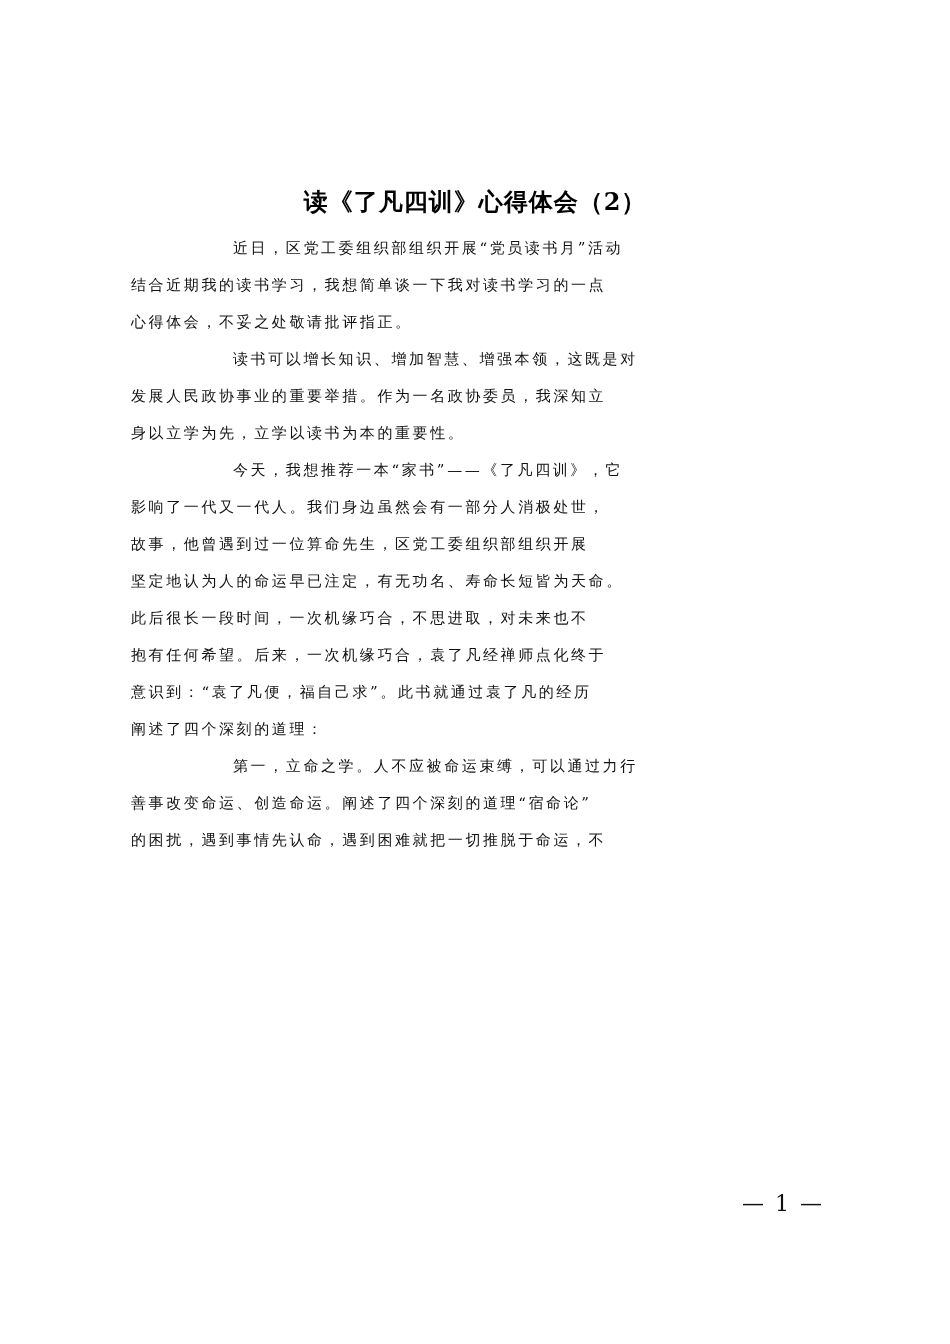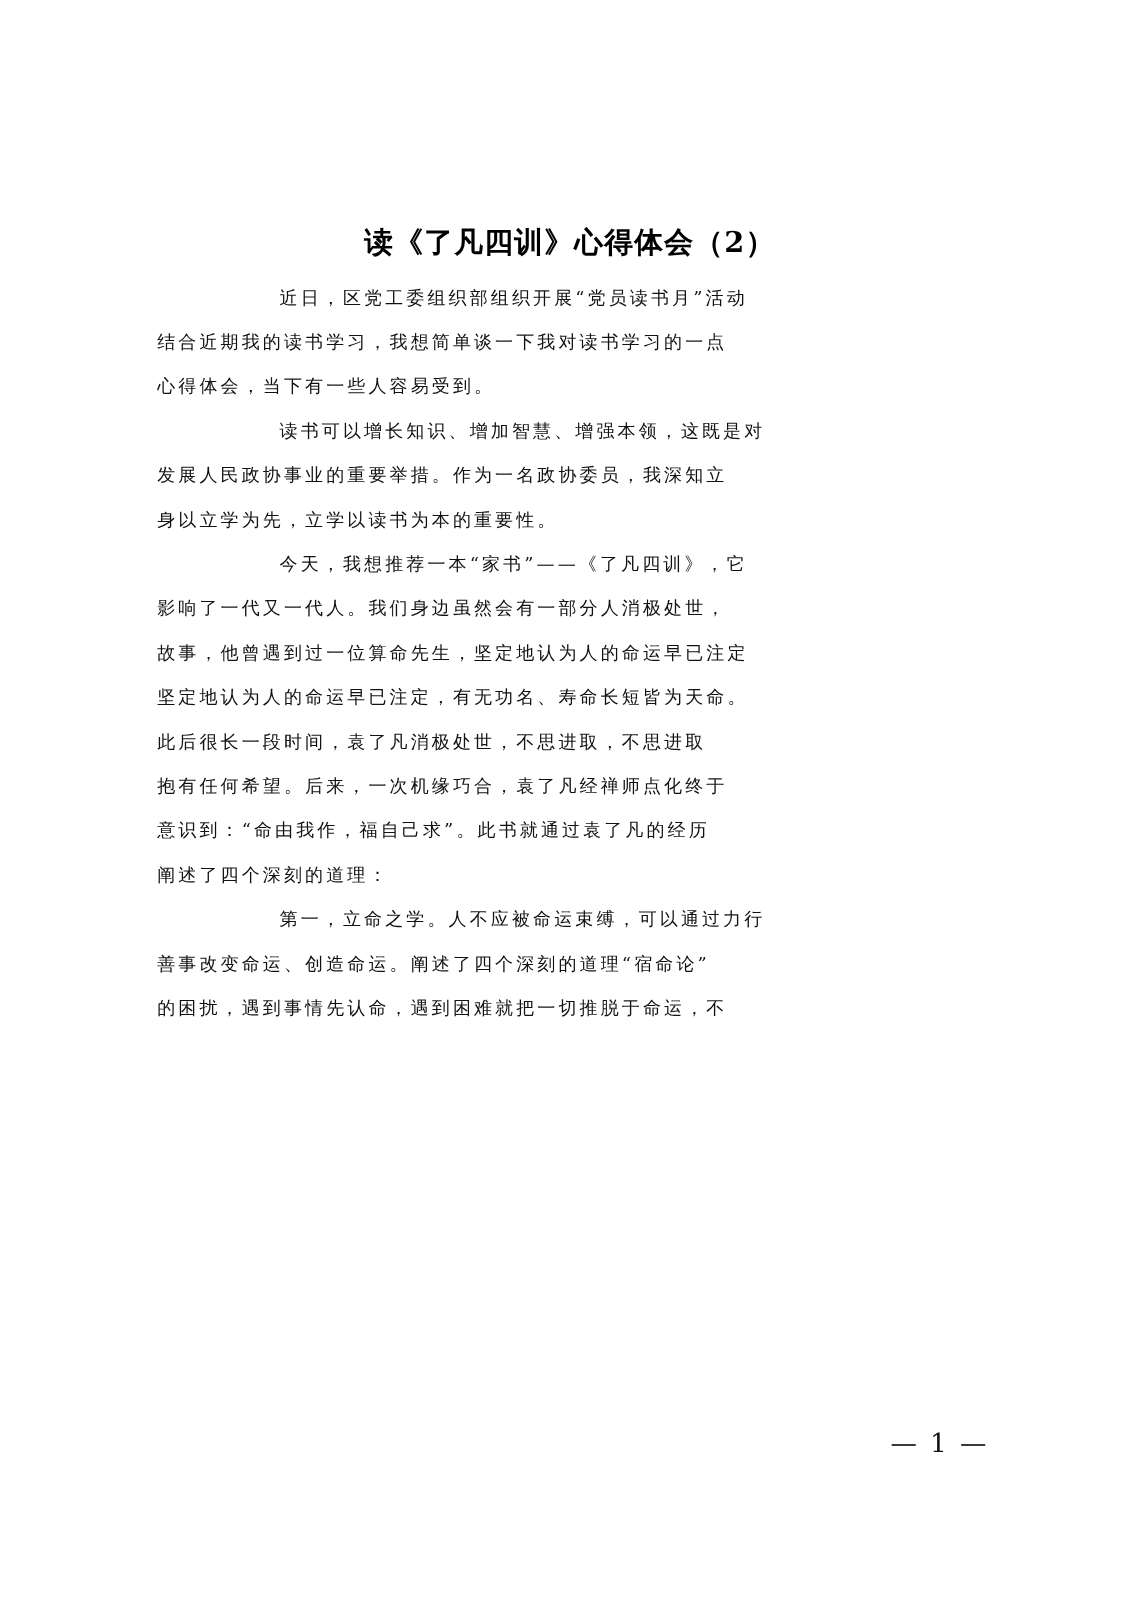--- a/index.html
+++ b/index.html
@@ -20,35 +20,35 @@
 </head>
 <body>
 
 <div class="page">
   <div class="title">读《了凡四训》心得体会（2）</div>
 
   <div class="body">
     <div class="para" style="text-indent:0">
       <span class="line first">近日，区党工委组织部组织开展“党员读书月”活动</span>
       <span class="line">结合近期我的读书学习，我想简单谈一下我对读书学习的一点</span>
-      <span class="line">心得体会，当下有一些人容易受到。</span>
+      <span class="line">心得体会，不妥之处敬请批评指正。</span>
     </div>
     <div class="para" style="text-indent:0">
       <span class="line first">读书可以增长知识、增加智慧、增强本领，这既是对</span>
       <span class="line">发展人民政协事业的重要举措。作为一名政协委员，我深知立</span>
       <span class="line">身以立学为先，立学以读书为本的重要性。</span>
     </div>
     <div class="para" style="text-indent:0">
       <span class="line first">今天，我想推荐一本“家书”——《了凡四训》，它</span>
       <span class="line">影响了一代又一代人。我们身边虽然会有一部分人消极处世，</span>
-      <span class="line">故事，他曾遇到过一位算命先生，坚定地认为人的命运早已注定</span>
+      <span class="line">故事，他曾遇到过一位算命先生，区党工委组织部组织开展</span>
       <span class="line">坚定地认为人的命运早已注定，有无功名、寿命长短皆为天命。</span>
-      <span class="line">此后很长一段时间，袁了凡消极处世，不思进取，不思进取</span>
+      <span class="line">此后很长一段时间，一次机缘巧合，不思进取，对未来也不</span>
       <span class="line">抱有任何希望。后来，一次机缘巧合，袁了凡经禅师点化终于</span>
-      <span class="line">意识到：“命由我作，福自己求”。此书就通过袁了凡的经历</span>
+      <span class="line">意识到：“袁了凡便，福自己求”。此书就通过袁了凡的经历</span>
       <span class="line">阐述了四个深刻的道理：</span>
     </div>
     <div class="para" style="text-indent:0">
       <span class="line first">第一，立命之学。人不应被命运束缚，可以通过力行</span>
       <span class="line">善事改变命运、创造命运。阐述了四个深刻的道理“宿命论”</span>
       <span class="line">的困扰，遇到事情先认命，遇到困难就把一切推脱于命运，不</span>
     </div>
   </div>
 
   <div class="pagenum">— 1 —</div>

